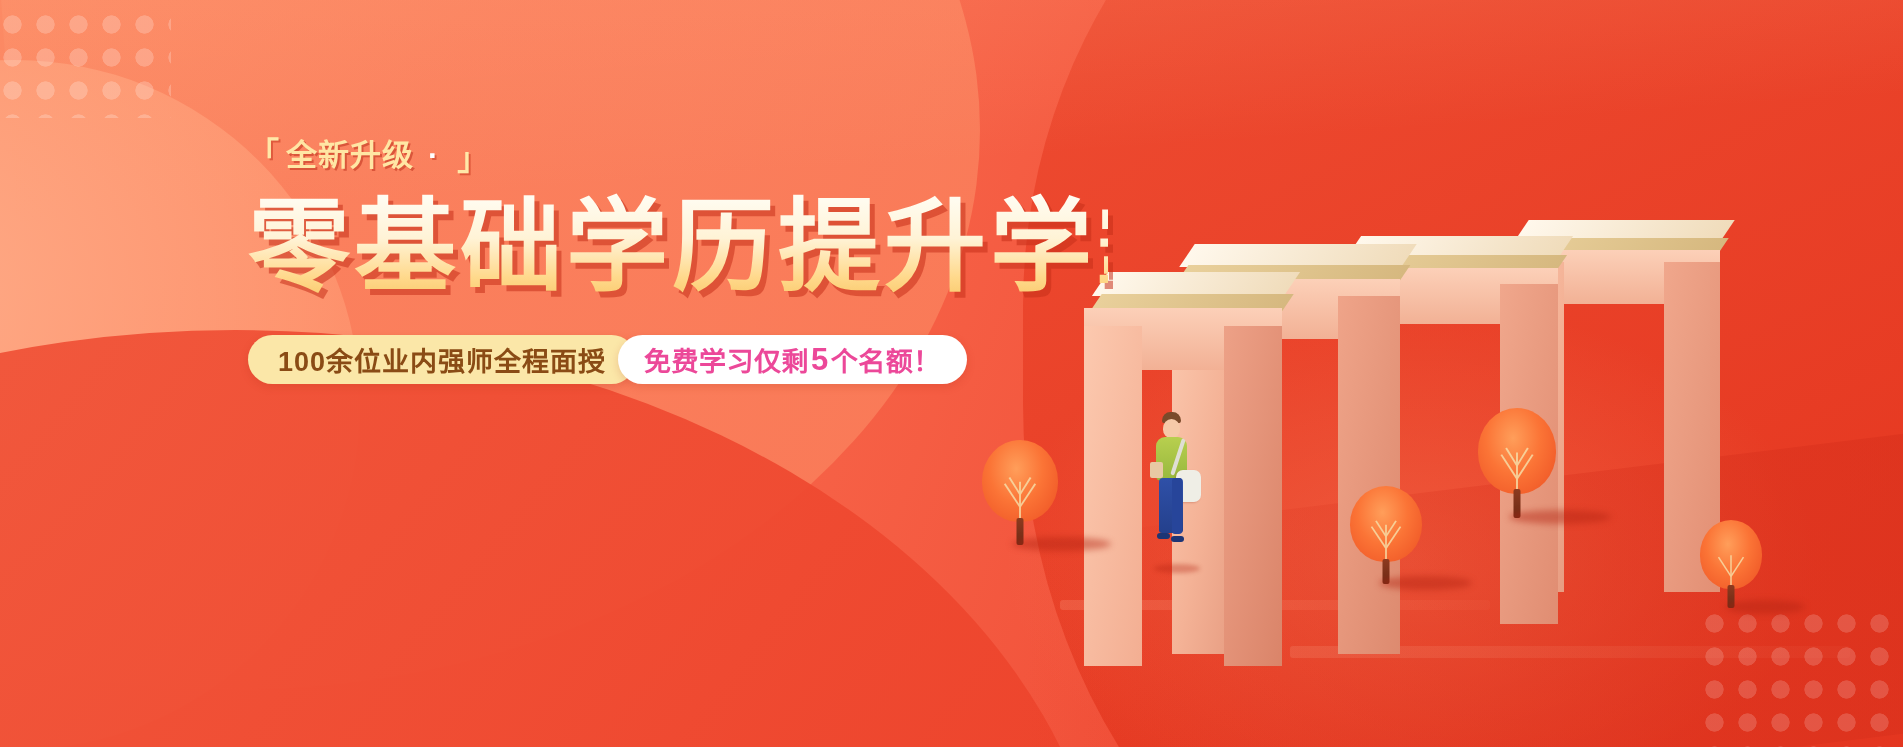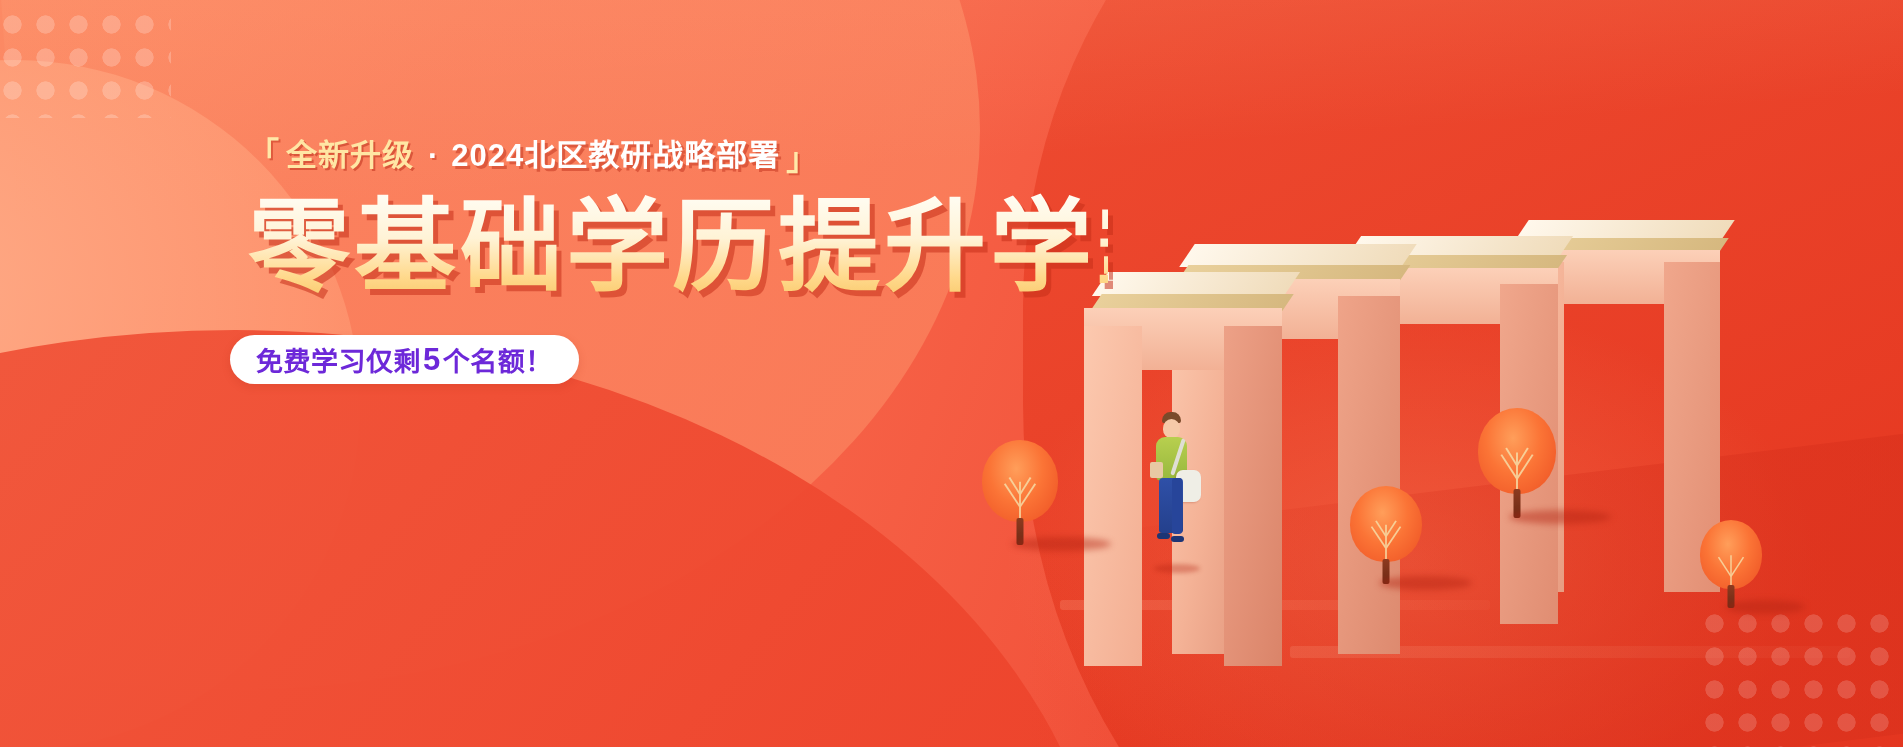--- a/index.html
+++ b/index.html
@@ -161,21 +161,21 @@
   .pill-gold{
     background:#fbe7a8;
     color:#8a4b15;
     font-size:27px;
     letter-spacing:1px;
     padding:0 30px;
     box-shadow:0 3px 9px rgba(170,40,20,.18);
   }
   .pill-white{
     background:#ffffff;
-    color:#6d28d9;
+    color:#ec4899;
     font-size:27px;
     letter-spacing:.5px;
     padding:0 26px;
     margin-left:-18px;
     box-shadow:0 3px 9px rgba(170,40,20,.18);
   }
   .pill-white .num{
     font-size:31px;
     font-weight:900;
     padding:0 2px;
@@ -388,27 +388,27 @@
     </div>
 
   </div>
 
   <div class="content">
 
     <div class="subtitle">
       <span class="bracket open">「</span>
       <span class="sub-gold">全新升级</span>
       <span class="sub-dot">·</span>
-      <span class="sub-white">2024北区教研战略部署</span>
       <span class="bracket close">」</span>
     </div>
 
     <div class="headline">零基础学历提升学霸班</div>
 
     <div class="pill-row">
+      <div class="pill pill-gold">100余位业内强师全程面授</div>
       <div class="pill pill-white">
         <span>免费学习仅剩</span>
           <span class="num">5</span>
           <span>个名额！</span>
       </div>
     </div>
 
   </div>
 
 </div>

